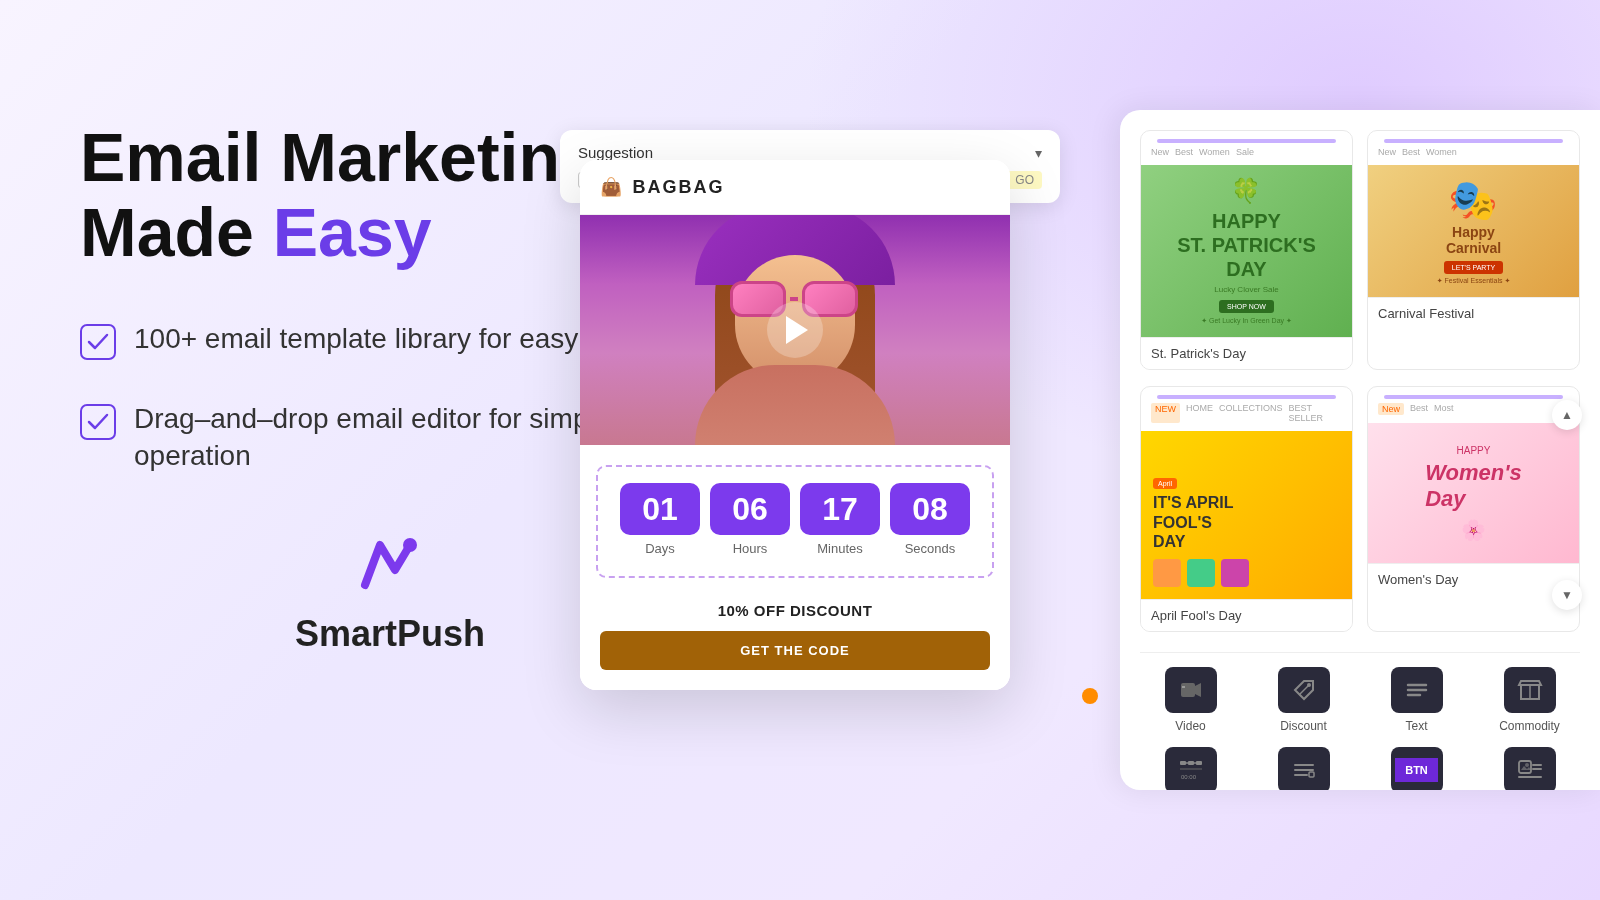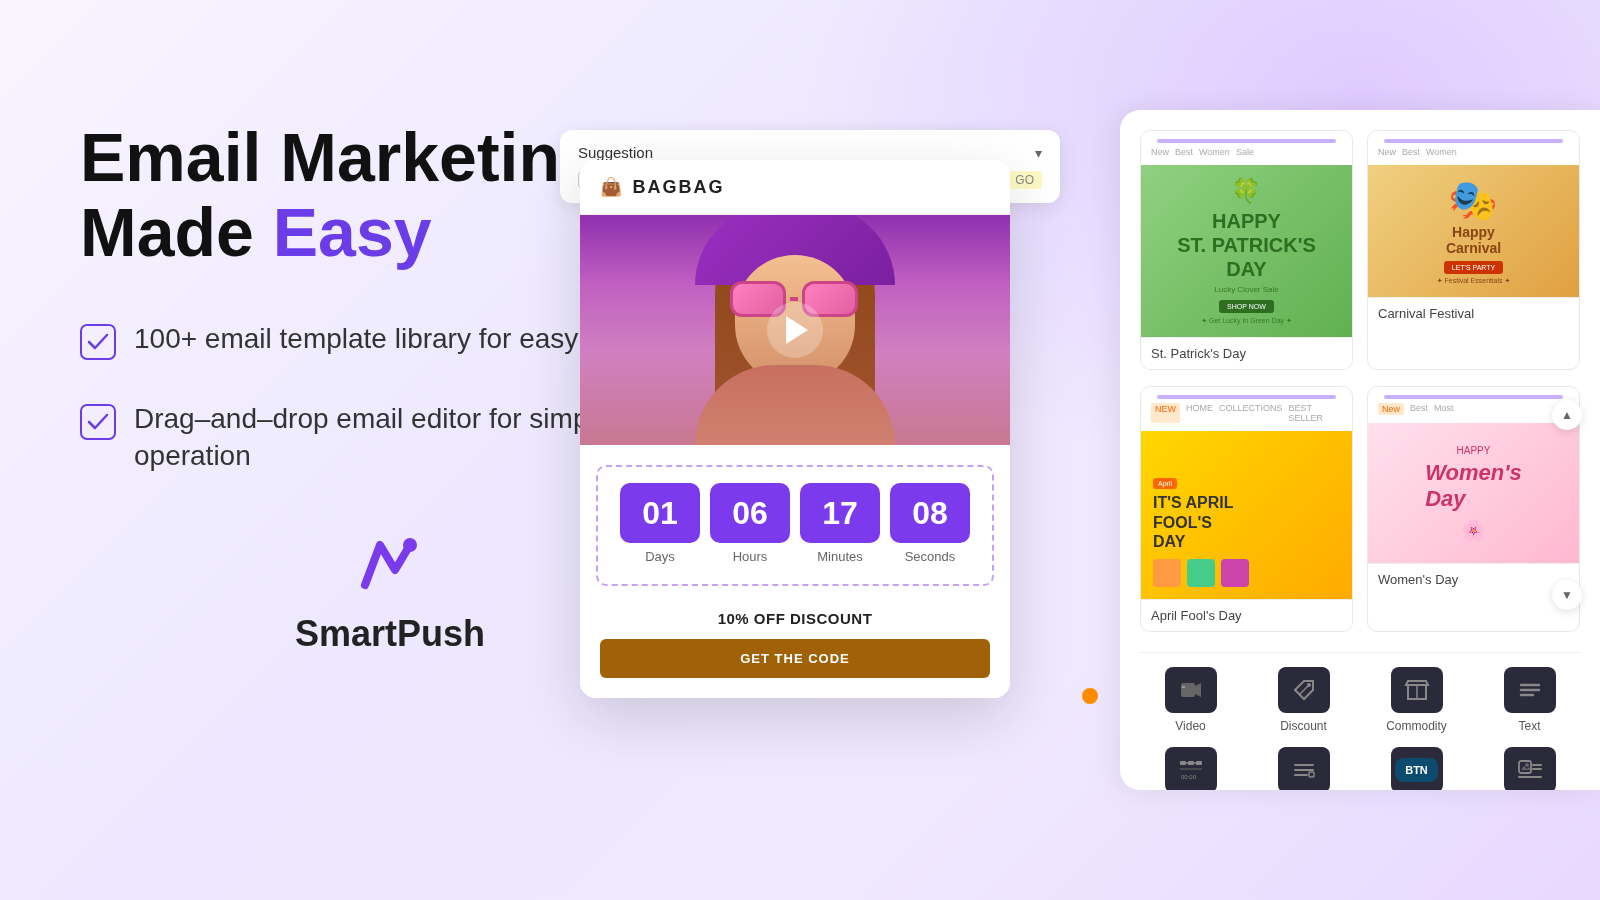--- a/index.html
+++ b/index.html
@@ -168,21 +168,21 @@
 
     .countdown-item {
       display: flex;
       flex-direction: column;
       align-items: center;
       gap: 6px;
     }
 
     .countdown-box {
       width: 80px;
-      height: 60px;
+      height: 52px;
       background: #7c3aed;
       border-radius: 10px;
       display: flex;
       align-items: center;
       justify-content: center;
       color: white;
       font-size: 32px;
       font-weight: 700;
     }
 
@@ -716,37 +716,37 @@
             <circle cx="18" cy="8" r="2" fill="#888"></circle>
             <line x1="8" y1="18" x2="18" y2="8" stroke="#888" stroke-width="1.5"></line>
           </svg>
         </div>
         <span class="component-label">Discount</span>
       </div>
 
       <div class="component-item">
         <div class="component-icon-box">
           <svg width="26" height="26" viewBox="0 0 26 26" fill="none">
+            <line x1="4" y1="8" x2="22" y2="8" stroke="#888" stroke-width="2.5" stroke-linecap="round"></line>
+            <line x1="4" y1="13" x2="22" y2="13" stroke="#888" stroke-width="2.5" stroke-linecap="round"></line>
+            <line x1="4" y1="18" x2="16" y2="18" stroke="#888" stroke-width="2.5" stroke-linecap="round"></line>
+          </svg>
+        </div>
+        <span class="component-label">Text</span>
+      </div>
+
+      <div class="component-item">
+        <div class="component-icon-box">
+          <svg width="26" height="26" viewBox="0 0 26 26" fill="none">
             <path d="M4 8 L4 22 L22 22 L22 8" fill="none" stroke="#888" stroke-width="2"></path>
             <path d="M2 8 L24 8 L22 4 L4 4 Z" fill="none" stroke="#888" stroke-width="2"></path>
             <line x1="13" y1="8" x2="13" y2="22" stroke="#888" stroke-width="1.5"></line>
           </svg>
         </div>
         <span class="component-label">Commodity</span>
-      </div>
-
-      <div class="component-item">
-        <div class="component-icon-box">
-          <svg width="26" height="26" viewBox="0 0 26 26" fill="none">
-            <line x1="4" y1="8" x2="22" y2="8" stroke="#888" stroke-width="2.5" stroke-linecap="round"></line>
-            <line x1="4" y1="13" x2="22" y2="13" stroke="#888" stroke-width="2.5" stroke-linecap="round"></line>
-            <line x1="4" y1="18" x2="16" y2="18" stroke="#888" stroke-width="2.5" stroke-linecap="round"></line>
-          </svg>
-        </div>
-        <span class="component-label">Text</span>
       </div>
     </div>
 
     <div class="components-grid">
 
       <div class="component-item">
         <div class="component-icon-box">
           <svg width="26" height="26" viewBox="0 0 26 26" fill="none">
             <rect x="2" y="4" width="6" height="4" rx="1" fill="#888"></rect>
             <rect x="10" y="4" width="6" height="4" rx="1" fill="#888"></rect>
@@ -765,21 +765,21 @@
           <svg width="26" height="26" viewBox="0 0 26 26" fill="none">
             <path d="M4 8 L22 8 M4 13 L22 13 M4 18 L16 18" stroke="#888" stroke-width="2" stroke-linecap="round"></path>
             <rect x="18" y="15" width="5" height="5" rx="1" fill="none" stroke="#888" stroke-width="1.5"></rect>
           </svg>
         </div>
 
       </div>
 
       <div class="component-item">
         <div class="component-icon-box">
-          <div style="background:#0c4a6e;color:white;font-size:11px;font-weight:700;padding:6px 10px;border-radius:8px;">BTN</div>
+          <div style="background:#6d28d9;color:white;font-size:11px;font-weight:700;padding:6px 10px;border-radius:0;">BTN</div>
         </div>
 
       </div>
 
       <div class="component-item">
         <div class="component-icon-box">
           <svg width="26" height="26" viewBox="0 0 26 26" fill="none">
             <rect x="2" y="4" width="12" height="12" rx="2" fill="none" stroke="#888" stroke-width="1.8"></rect>
             <path d="M4 13 L7 9 L10 12 L12 10 L14 13 Z" fill="#888" opacity="0.6"></path>
             <circle cx="10" cy="8" r="2" fill="#888" opacity="0.6"></circle>

